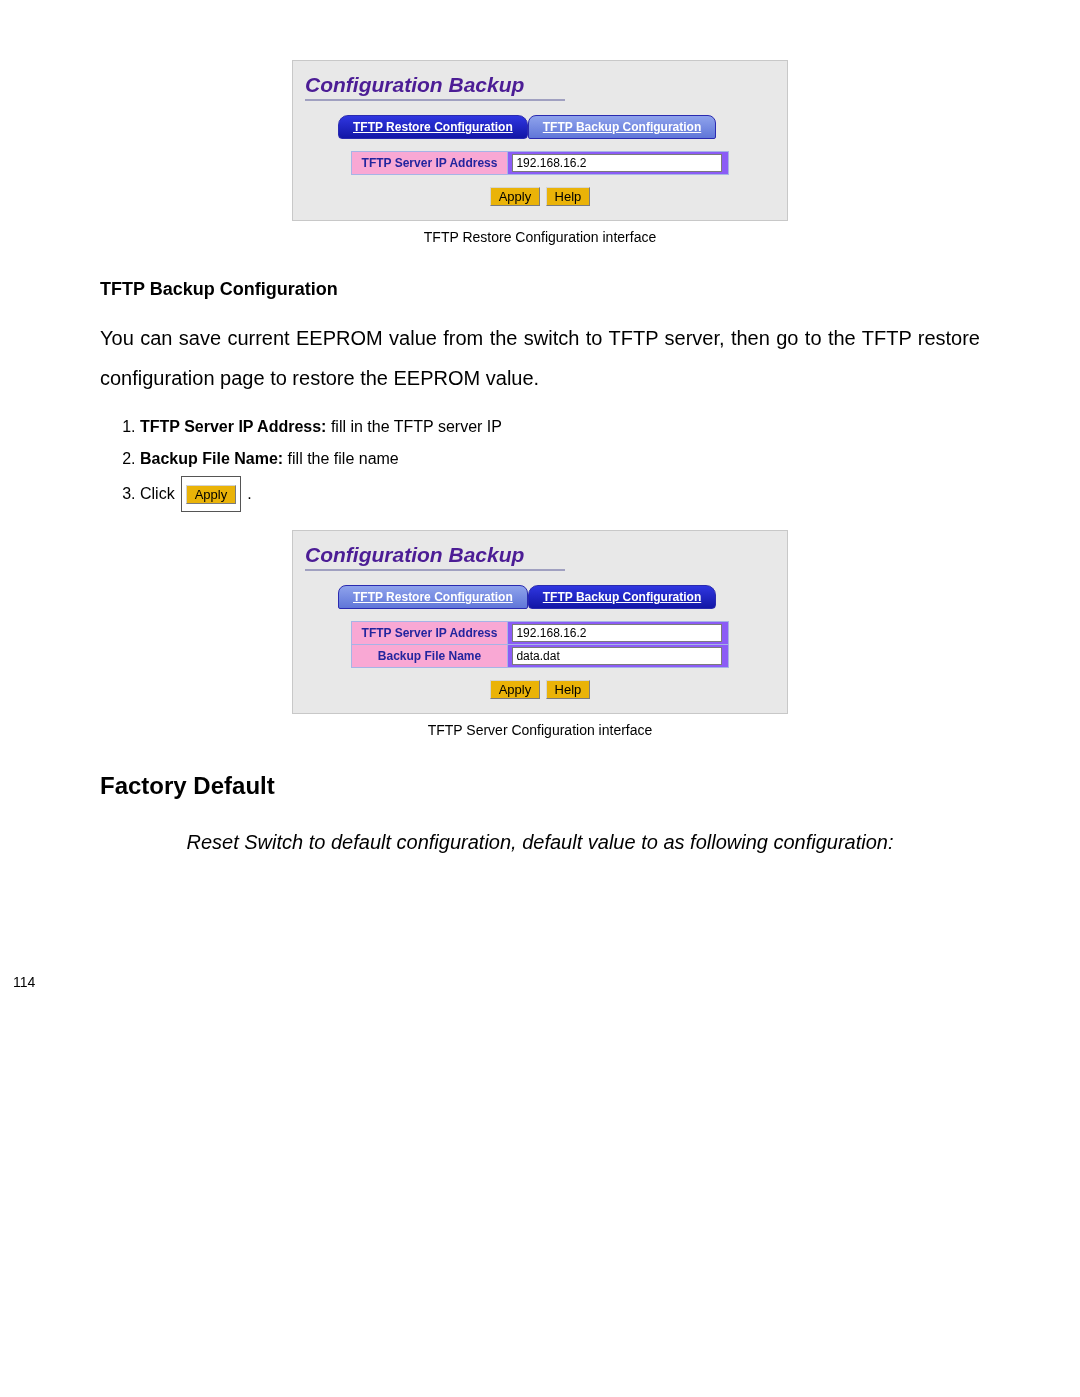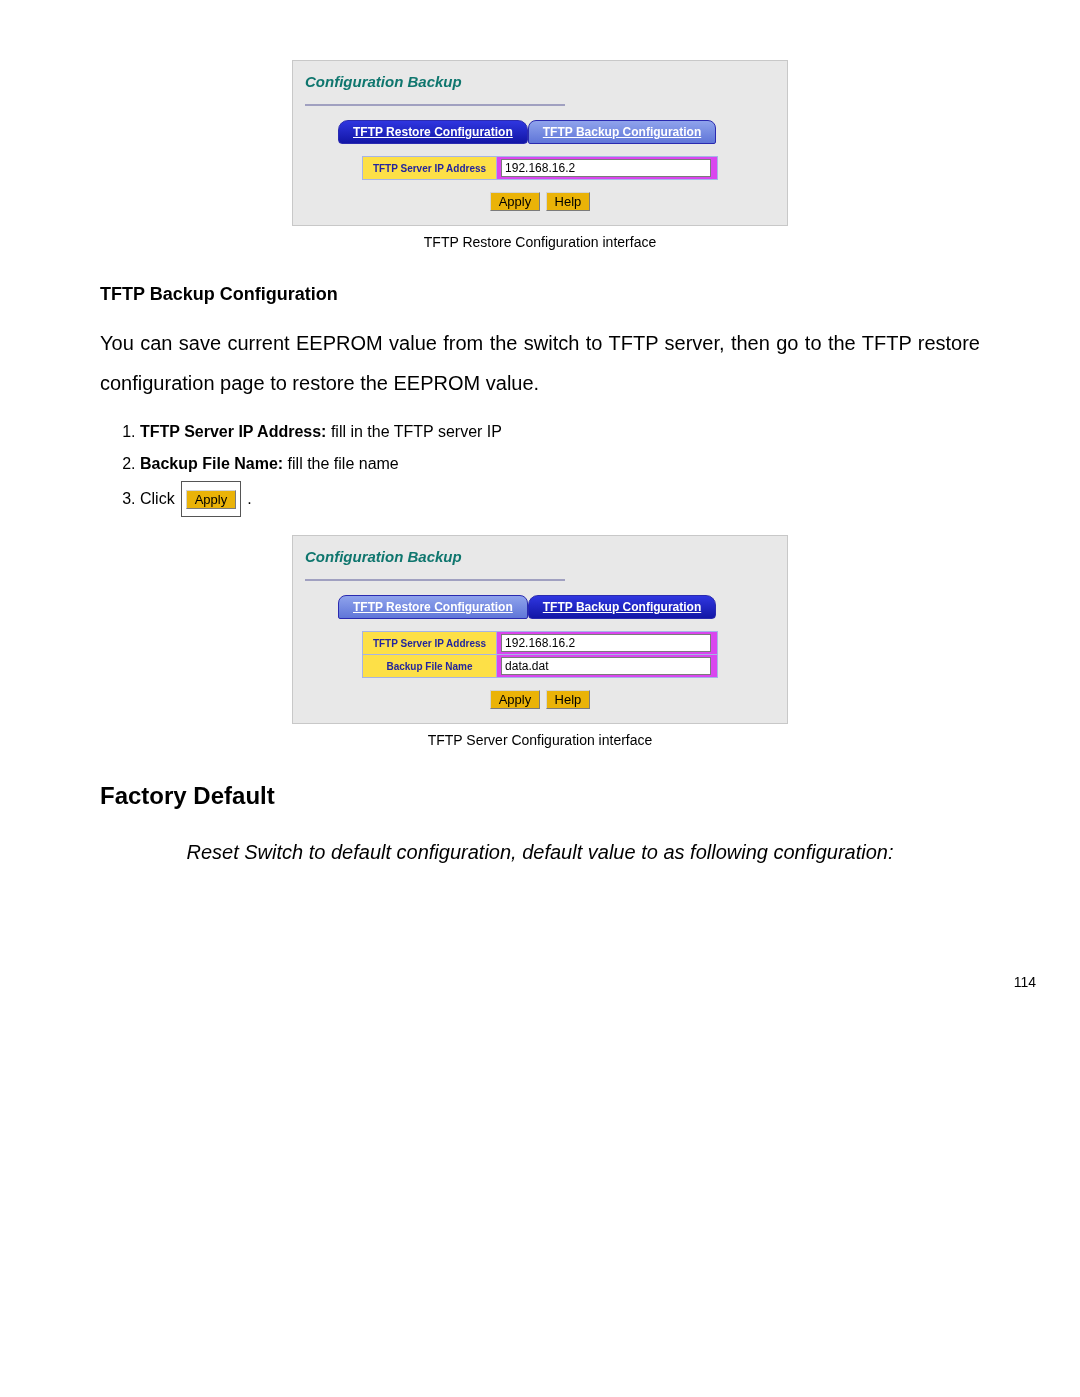--- a/index.html
+++ b/index.html
@@ -30,23 +30,23 @@
   .cfg-title-wrap {
     border-bottom: 2px solid #a0a0c0;
     margin: 0 0 14px 0;
     width: 260px;
   }
   .cfg-title {
     display: inline-block;
     font-family: "Arial Black", Arial, sans-serif;
     font-weight: 900;
     font-style: italic;
-    font-size: 15px;
-    color: #0f766e;
-    padding: 2px 0 14px 0;
+    font-size: 21px;
+    color: #4c1d95;
+    padding: 2px 0 2px 0;
   }
   .tabs {
     display: flex;
     gap: 0;
     margin: 0 0 12px 33px;
   }
   .tab {
     padding: 4px 14px 4px 14px;
     font-size: 12px;
     font-weight: bold;
@@ -64,33 +64,33 @@
     background: linear-gradient(#8fa3ec, #6076d8);
     border-radius: 8px 8px 2px 2px;
   }
   .form-table {
     margin: 0 auto 12px auto;
     border: 1px solid #6b83d6;
     border-collapse: collapse;
     background: #eef1fb;
   }
   .form-table th {
-    font-size: 10px;
+    font-size: 12px;
     font-weight: bold;
     color: #23259e;
     text-align: center;
     padding: 4px 10px;
     border: 1px solid #a6b4e6;
-    background: #fde047;
+    background: #f9a8d4;
     white-space: nowrap;
   }
   .form-table td {
     padding: 2px 6px 2px 4px;
     border: 1px solid #a6b4e6;
-    background: #d946ef;
+    background: #8b5cf6;
   }
   .form-table input[type=text] {
     font-family: Verdana, Arial, sans-serif;
     font-size: 12px;
     width: 210px;
     border: 1px solid #7b7b7b;
     padding: 1px 3px;
     box-sizing: border-box;
   }
   .btn-row {
@@ -160,23 +160,23 @@
   }
   ul.squares li::before {
     content: "■";
     font-size: 13px;
     display: inline-block;
     width: 26px;
   }
   .page-number {
     position: absolute;
     top: 974px;
-    left: 4px;
+    left: 13px;
     width: 1032px;
-    text-align: right;
+    text-align: left;
     font-size: 14px;
   }
 </style>
 </head>
 <body>
 
 <div class="page">
 
   <div class="cfg-panel">
     <div class="cfg-title-wrap">

